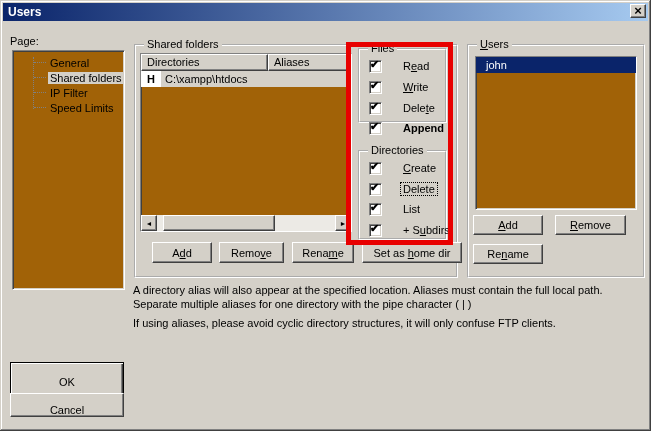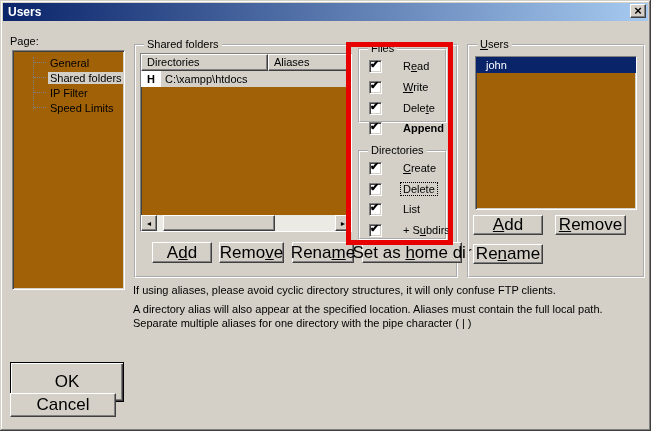--- a/index.html
+++ b/index.html
@@ -29,21 +29,21 @@
   
   .sunken {
     background: #a16207; border: 1px solid; border-color: #808080 #fff #fff #808080;
     box-shadow: inset 1px 1px 0 #404040, inset -1px -1px 0 #d4d0c8;
   }
   .btn {
     position: absolute; background: #d4d0c8;
     border: 1px solid; border-color: #fff #404040 #404040 #fff;
     box-shadow: inset -1px -1px 0 #808080;
     display: flex; align-items: center; justify-content: center;
-    font-size: 17px; cursor: default; white-space: nowrap;
+    font-size: 11px; cursor: default; white-space: nowrap;
   }
   .btn-default { border: 1px solid #000;
     box-shadow: inset 1px 1px 0 #fff, inset -1px -1px 0 #404040, inset -2px -2px 0 #808080; }
   .group { position: absolute; border: 2px groove #ffffff; }
   .group-label { position: absolute; top: -8px; left: 8px; background: #d4d0c8; padding: 0 3px; white-space: nowrap; }
   .u { text-decoration: underline; }
   
   .page-label { position: absolute; left: 10px; top: 35px; }
   .tree-box { position: absolute; left: 12px; top: 50px; width: 113px; height: 240px; }
   .tree-inner { position: relative; padding-top: 4px; }
@@ -208,24 +208,24 @@
     <span><span></span><span class="u">A</span><span>dd</span></span>
   </div>
   <div class="btn" style="left:555px; top:215px; width:71px; height:20px;">
     <span><span></span><span class="u">R</span><span>emove</span></span>
   </div>
   <div class="btn" style="left:473px; top:244px; width:70px; height:20px;">
     <span><span>Re</span><span class="u">n</span><span>ame</span></span>
   </div>
 
   <div class="notes">
+    <p>A directory alias will also appear at the specified location. Aliases must contain the full local path. Separate multiple aliases for one directory with the pipe character ( | )</p>
     <p>If using aliases, please avoid cyclic directory structures, it will only confuse FTP clients.</p>
-    <p>A directory alias will also appear at the specified location. Aliases must contain the full local path. Separate multiple aliases for one directory with the pipe character ( | )</p>
   </div>
 
   <div class="btn btn-default" style="left:10px; top:362px; width:114px; height:40px;">
     <span>OK</span>
   </div>
-  <div class="btn" style="left:10px; top:393px; width:106px; height:24px;">
+  <div class="btn" style="left:10px; top:393px; width:114px; height:24px;align-items:flex-end;">
     <span>Cancel</span>
   </div>
 
 </div>
 
 </body></html>

